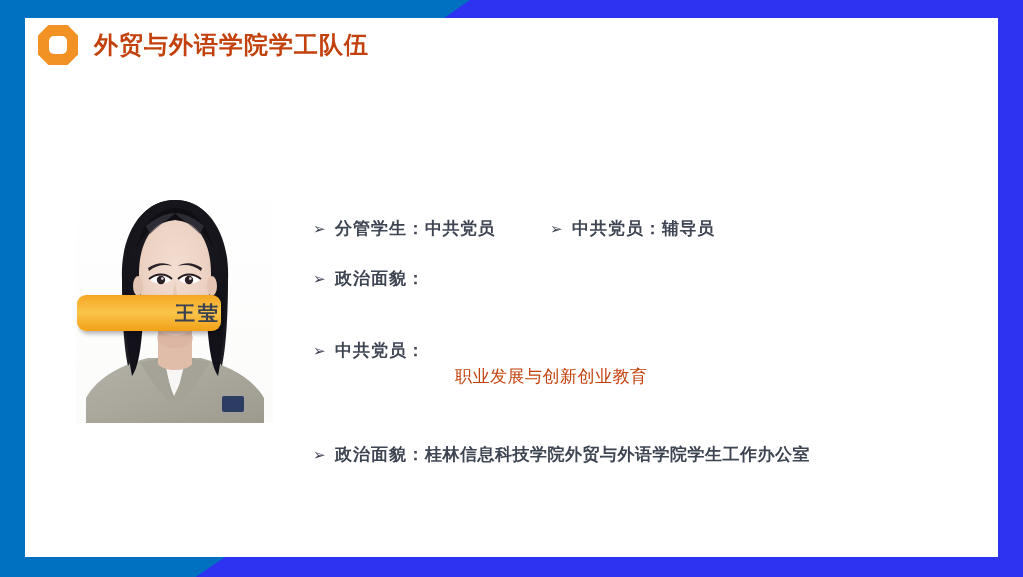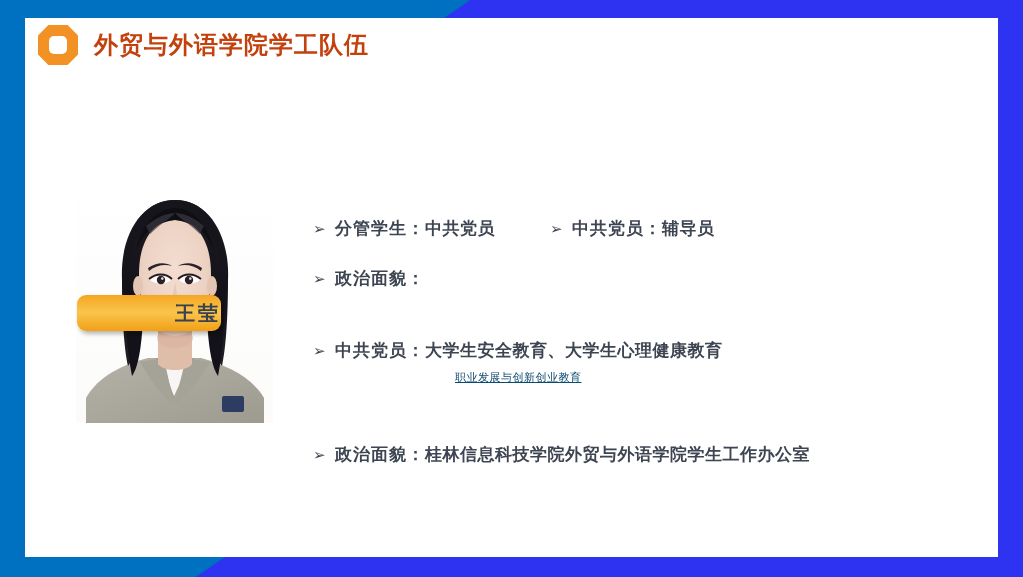--- a/index.html
+++ b/index.html
@@ -165,24 +165,23 @@
     font-weight: bold;
     letter-spacing: 1px;
   }
   .val {
     font-weight: bold;
     letter-spacing: 0.5px;
   }
   .sub {
     padding-left: 22px;
     letter-spacing: 0.5px;
-    font-size: 11px;
+    font-size: 17px;
     line-height: 26px;
-    color: #0c4a6e;
-    text-decoration: underline;
+    color: #c2410c;
   }
 
   .r1 { position: absolute; left: 0;  top: 20px; }
   .r1b { position: absolute; left: 237px; top: 20px; }
   .r2 { position: absolute; left: 0;  top: 70px; }
   .r3 { position: absolute; left: 0;  top: 142px; }
   .r3s { position: absolute; left: 120px; top: 168px; }
   .r4 { position: absolute; left: 0;  top: 246px; }
 </style>
 </head>
@@ -303,21 +302,20 @@
       </div>
 
       <div class="row r2">
         <span class="bullet">➢</span>
         <span class="lbl">政治面貌：</span>
       </div>
 
       <div class="row r3">
         <span class="bullet">➢</span>
         <span class="lbl">中共党员：</span>
-        <span class="val">大学生安全教育、大学生心理健康教育</span>
       </div>
       <div class="sub r3s">职业发展与创新创业教育</div>
 
       <div class="row r4">
         <span class="bullet">➢</span>
         <span class="lbl">政治面貌：</span>
         <span class="val">桂林信息科技学院外贸与外语学院学生工作办公室</span>
       </div>
 
     </div>

